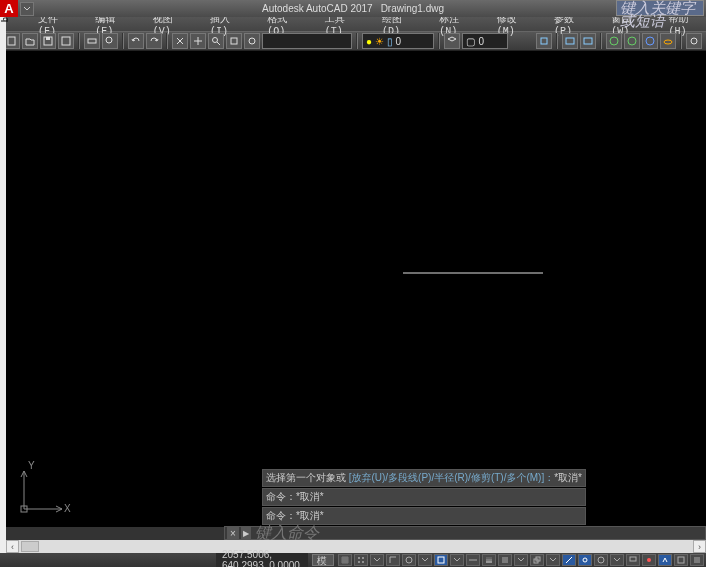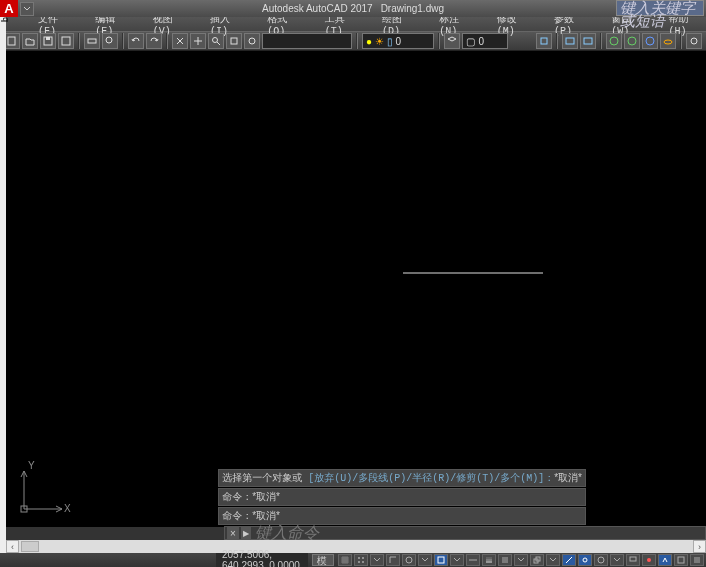--- a/index.html
+++ b/index.html
@@ -24,21 +24,21 @@
   .left-gutter { position:absolute; left:0; top:17px; width:6px; bottom:0; background:#eee; }
   .left-gutter-text { font-size:9px; writing-mode: vertical-lr; transform: rotate(180deg); color:#000; position:absolute; top:0; }
   .ucs { position: absolute; left: 10px; bottom: 10px; }
   .ucs line { stroke: #888; stroke-width: 1; }
   .ucs text { fill: #888; font-size: 10px; }
   .shape { position: absolute; }
   .shape svg { overflow: visible; }
   .shape path, .shape line { stroke: #ddd; stroke-width: 1; fill: none; }
   .cmdhist { position: absolute; right: 120px; bottom: 42px; font-size: 10px; }
   .cmdhist .row { background: #444; color: #ccc; padding: 1px 3px; margin-top:1px; border:0.5px solid #555;}
-  .cmdhist .hl { color: #7ac; font-family: Liberation Mono, monospace; }
+  .cmdhist .hl { color: #7ac; }
   .cmdline { position:absolute; left:224px; right:0; bottom:27px; height:14px; background:#3a3a3a; border:1px solid #555; display:flex; align-items:center; font-size:10px; color:#888;}
   .cmdline .x { width:12px; height:12px; background:#555; margin:0 2px; display:flex;align-items:center;justify-content:center;color:#ccc;}
   .cmdline .chev { width:10px;height:12px;background:#555;color:#ccc;display:flex;align-items:center;justify-content:center;font-size:8px;}
   .cmdline input { flex:1; background:transparent; border:none; font-size:16px; color:#888; font-style:italic; padding-left:4px;}
   .hscroll { position:absolute; left:6px; right:0; bottom:14px; height:13px; background:#ddd; display:flex; align-items:center;}
   .hscroll .arrow { width:13px; height:13px; background:#eee; border:1px solid #aaa; display:flex;align-items:center;justify-content:center;font-size:9px;color:#555;}
   .hscroll .thumb { width:18px; height:11px; background:#ccc; border:1px solid #aaa; margin-left:2px;}
   .statusbar { position:absolute; left:0; right:0; bottom:0; height:14px; background:linear-gradient(#444,#333); display:flex; align-items:center; font-size:10px; color:#ccc;}
   .statusbar .coords { margin-left: 216px; background:#2a2a2a; padding:0 6px; height:100%; display:flex;align-items:center;}
   .statusbar .model { margin-left:4px; background:#555; padding:0 4px; height:12px; line-height:12px; border:1px solid #777;}

